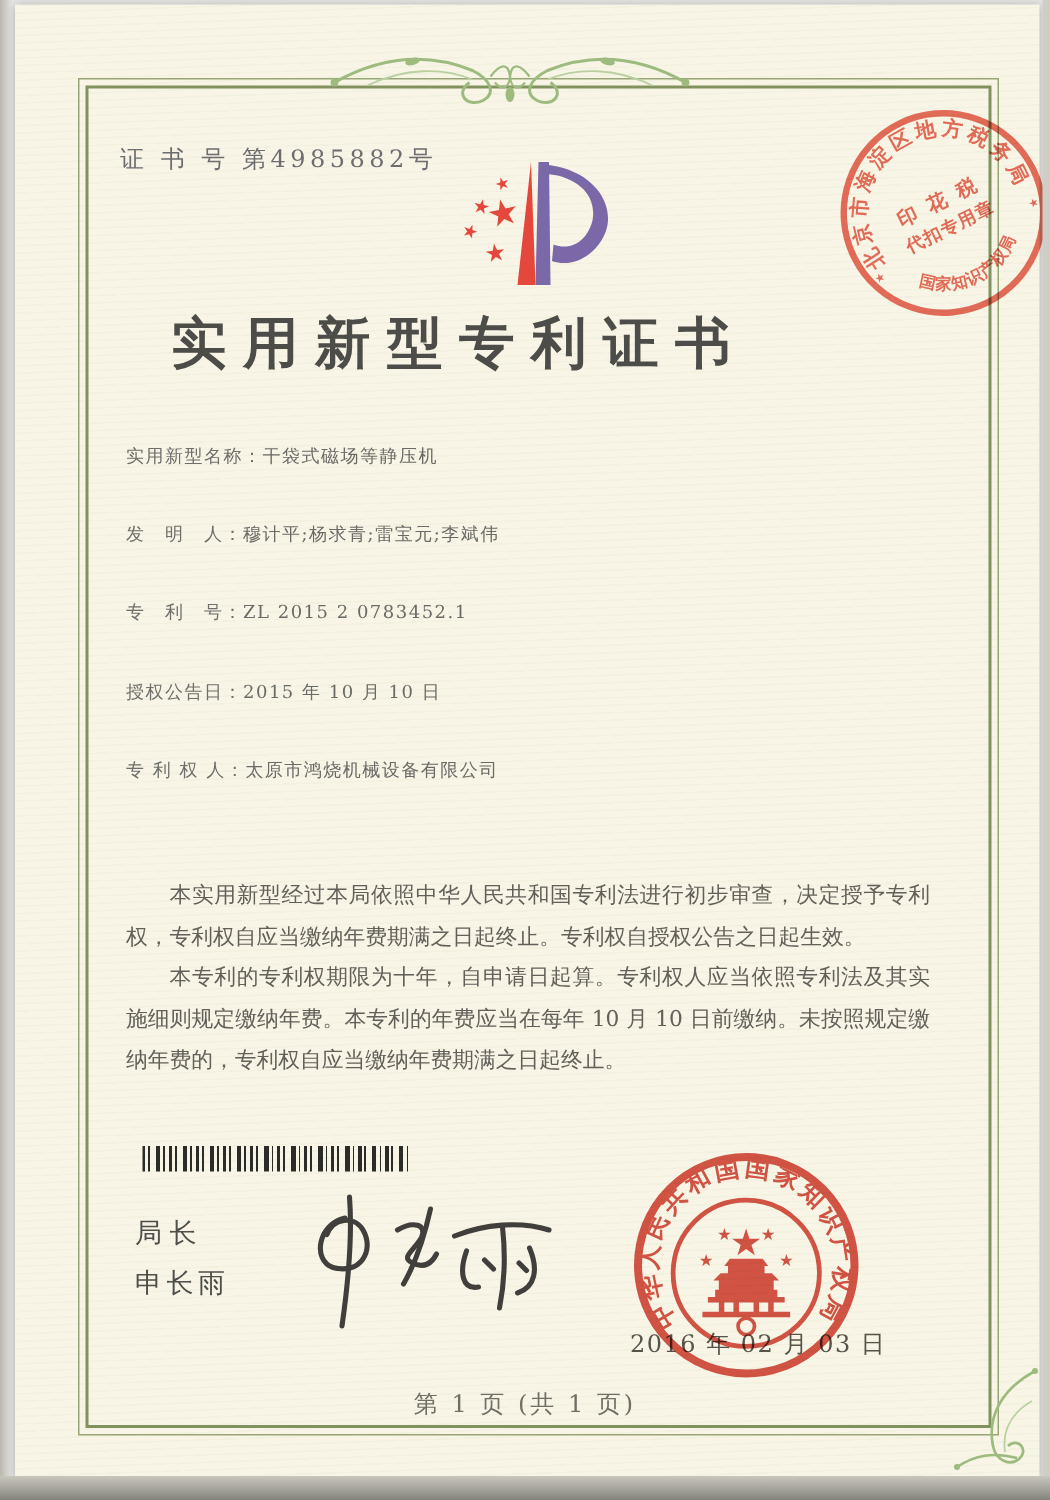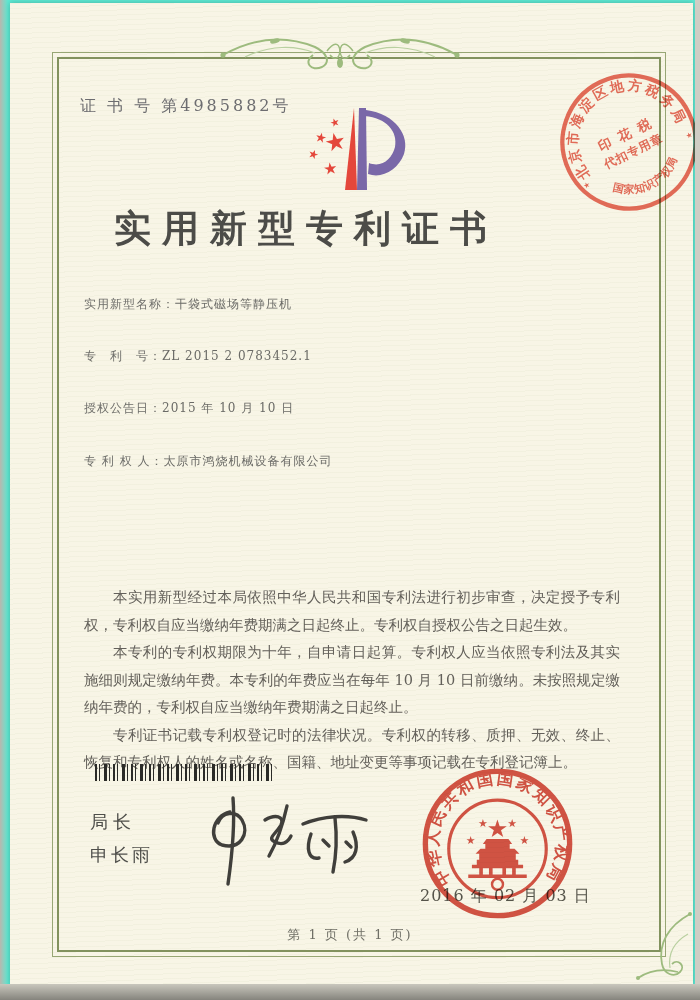--- a/index.html
+++ b/index.html
@@ -1,16 +1,16 @@
 <!DOCTYPE html>
 <html><head>
 <meta charset="utf-8">
 <style>
   html,body{margin:0;padding:0;}
-  #scan{position:relative;width:700px;height:1000px;background:#5eead4;overflow:hidden;
+  #scan{position:relative;width:700px;height:1000px;background:#e5e5e5;overflow:hidden;
         font-family:"DejaVu Serif","Liberation Serif",serif;text-decoration:underline;}
   #paper{position:absolute;left:10px;top:3px;right:7px;bottom:14px;background:#f8f5e6;
          box-shadow:0 0 6px rgba(0,0,0,.25);}
   #paper .texture{position:absolute;inset:0;
      background:repeating-linear-gradient(-2deg, rgba(150,172,112,.06) 0 1px, transparent 1px 5px);
      pointer-events:none;}
   .edge-bottom{position:absolute;left:0;right:0;bottom:0;height:16px;
      background:linear-gradient(180deg,#c9c7bd, #85847d);}
   .edge-right{position:absolute;top:0;bottom:0;right:0;width:5px;background:#cfcdc4;}
   .edge-left{position:absolute;top:0;bottom:0;left:0;width:8px;
@@ -50,21 +50,21 @@
   .director-name{position:absolute;left:90px;top:843px;font-size:18px;letter-spacing:3px;color:#4e4e4a;}
   .signature{position:absolute;left:198px;top:790px;width:185px;height:102px;}
 
   .seal-date{position:absolute;left:420px;top:886px;font-size:16px;letter-spacing:1px;color:#55544a;}
   .grant-seal{position:absolute;left:400px;top:746px;width:195px;height:195px;
      opacity:.85;mix-blend-mode:multiply;}
   .tax-stamp{position:absolute;left:553px;top:66px;width:152px;height:152px;
      opacity:.8;mix-blend-mode:multiply;}
 
   .footer{position:absolute;left:0;top:926px;width:700px;text-align:center;
-     font-size:13px;letter-spacing:2px;color:#6f6f66;}
+     font-size:16px;letter-spacing:2px;color:#6f6f66;}
 
   svg text{font-family:"DejaVu Serif","Liberation Serif",serif;}
 </style>
 </head>
 <body>
 
 <div id="scan">
   <div id="paper">
     <div class="texture"></div>
   </div>
@@ -114,29 +114,29 @@
       <text x="46" y="48" font-size="24" transform="rotate(-12 46 48)">★</text>
       <text x="21" y="56" font-size="12" transform="rotate(20 21 56)">★</text>
       <text x="40" y="72" font-size="16" transform="rotate(-8 40 72)">★</text>
     </g>
   </svg>
 
   <div class="title">实用新型专利证书</div>
 
   <div class="fields">
     <div class="field-row"><span class="lbl">实用新型名称：</span><span class="val">干袋式磁场等静压机</span></div>
+    <div class="field-row"><span class="lbl">发　明　人：</span><span class="val">穆计平;杨求青;雷宝元;李斌伟</span></div>
     <div class="field-row"><span class="lbl">专　利　号：</span><span class="val">ZL 2015 2 0783452.1</span></div>
     <div class="field-row"><span class="lbl">授权公告日：</span><span class="val">2015 年 10 月 10 日</span></div>
     <div class="field-row"><span class="lbl">专 利 权 人：</span><span class="val">太原市鸿烧机械设备有限公司</span></div>
   </div>
 
   <div class="body-text">
     <p>本实用新型经过本局依照中华人民共和国专利法进行初步审查，决定授予专利权，专利权自应当缴纳年费期满之日起终止。专利权自授权公告之日起生效。</p>
     <p>本专利的专利权期限为十年，自申请日起算。专利权人应当依照专利法及其实施细则规定缴纳年费。本专利的年费应当在每年 10 月 10 日前缴纳。未按照规定缴纳年费的，专利权自应当缴纳年费期满之日起终止。</p>
-    <p>专利证书记载专利权登记时的法律状况。专利权的转移、质押、无效、终止、恢复和专利权人的姓名或名称、国籍、地址变更等事项记载在专利登记簿上。</p>
   </div>
 
   <div class="barcode"></div>
 
   <div class="director-title">局长</div>
   <div class="director-name">申长雨</div>
 
   <svg class="signature" viewBox="0 0 185 102">
     <g stroke="#403f3b" stroke-width="3.4" fill="none" stroke-linecap="round">
       <path d="M32,22 C14,26 10,50 24,55 C42,60 52,44 44,30 C38,20 24,22 20,33"></path>

